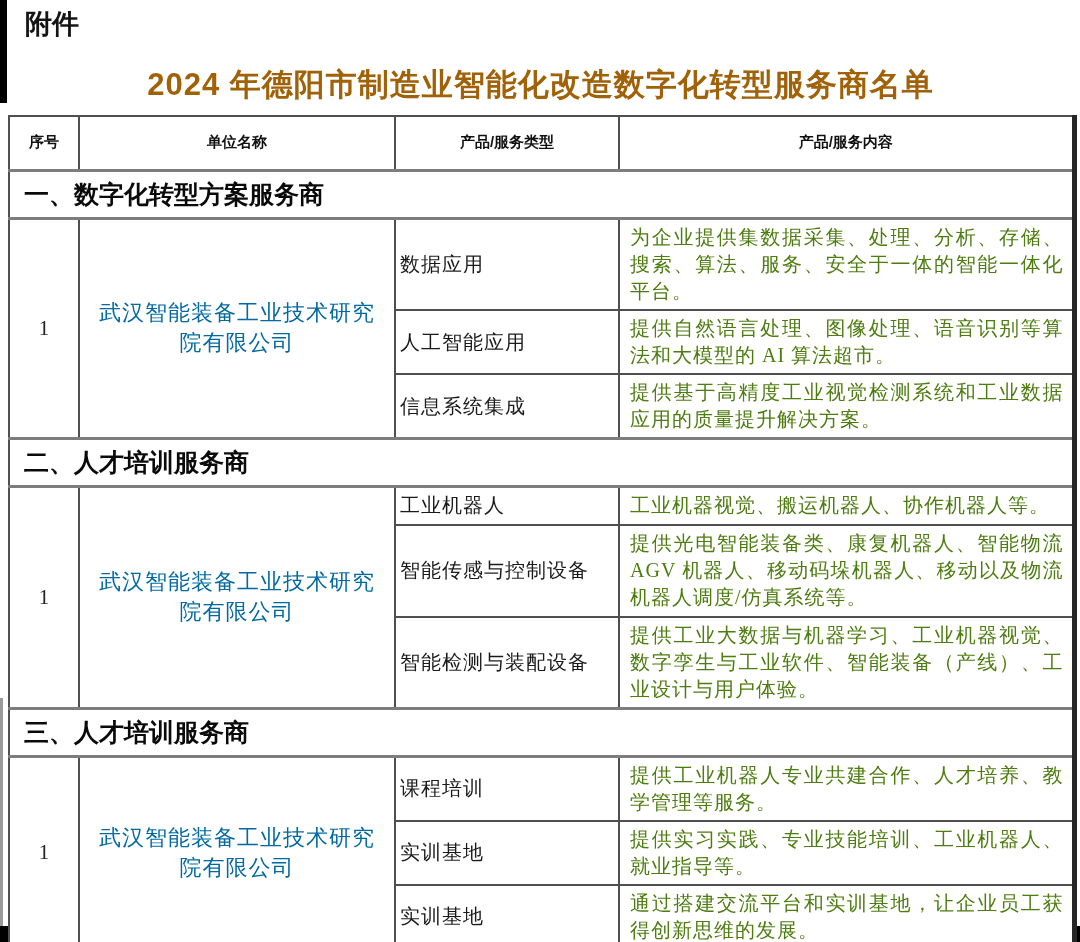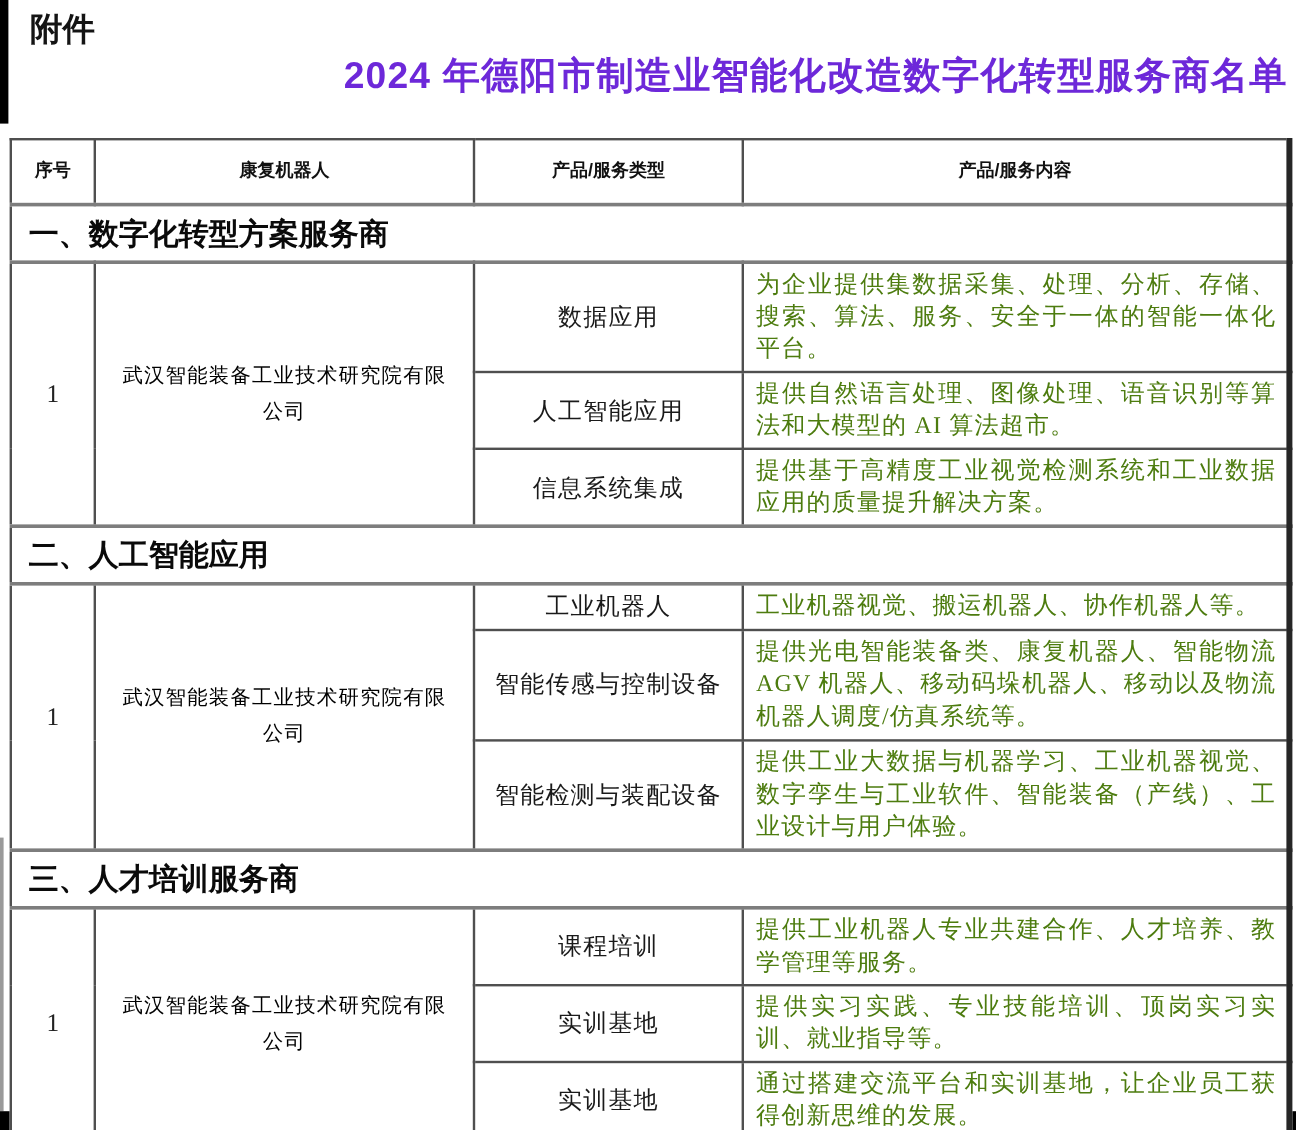--- a/index.html
+++ b/index.html
@@ -10,22 +10,22 @@
     color:#1c1c1c;
   }
   .edge-bar-left{position:absolute;left:0;top:0;width:7px;height:103px;background:#000;}
   .edge-bar-bottom{position:absolute;left:0;top:926px;width:1080px;height:16px;background:#000;}
   .edge-strip-left{position:absolute;left:0;top:698px;width:3px;height:228px;background:#9a9a9a;}
   .attachment{
     position:absolute;left:25px;top:6px;
     font-size:27px;font-weight:700;color:#141414;
   }
   .doc-title{
-    position:absolute;left:8px;top:42px;width:1065px;
-    text-align:right;font-size:31px;font-weight:700;color:#6d28d9;
+    position:absolute;left:8px;top:64px;width:1065px;
+    text-align:center;font-size:31px;font-weight:700;color:#a16207;
     letter-spacing:1px;
   }
   table.main{
     position:absolute;left:8px;top:115px;width:1065px;
     border-collapse:collapse;table-layout:fixed;
     background:#fff;
   }
   table.main{border:2px solid #4f4f4f;border-right:5px solid #262626;}
   td,th{border:2px solid #4f4f4f;vertical-align:middle;overflow:hidden;}
   th{
@@ -39,25 +39,25 @@
     font-size:25px;font-weight:700;color:#0a0a0a;
     padding-left:14px;text-align:left;
     font-family:"Liberation Sans",sans-serif;
   }
   .c-no{
     text-align:center;font-family:"Liberation Serif",serif;
     font-size:21px;color:#222;
   }
   .c-company{
     text-align:center;font-family:"Liberation Serif",serif;
-    font-size:17px;line-height:30px;color:#000000;
+    font-size:22px;line-height:30px;color:#0369a1;
     padding:2px 14px;letter-spacing:1px;
   }
   .c-type{
-    text-align:center;font-family:"Liberation Serif",serif;
+    text-align:left;font-family:"Liberation Serif",serif;
     font-size:20px;color:#1a1a1a;letter-spacing:1px;padding:2px 4px;
   }
   .c-content{
     font-family:Liberation Serif, serif;
     font-size:20px;line-height:27px;color:#4d7c0f;
     text-align:justify;padding:4px 8px 4px 10px;letter-spacing:1px;
   }
   col.w-no{width:70px;}
   col.w-company{width:316px;}
   col.w-type{width:224px;}
@@ -79,21 +79,21 @@
 <table class="main">
   <colgroup>
     <col class="w-no">
       <col class="w-company">
       <col class="w-type">
       <col class="w-content">
   </colgroup>
   <tbody>
     <tr class="head-row">
       <th>序号</th>
-      <th>康复机器人</th>
+      <th>单位名称</th>
       <th>产品/服务类型</th>
       <th>产品/服务内容</th>
     </tr>
 
     <tr class="section-row">
       <td colspan="4">一、数字化转型方案服务商</td>
     </tr>
     <tr class="r-s1a">
       <td class="c-no" rowspan="3">1</td>
       <td class="c-company" rowspan="3">武汉智能装备工业技术研究院有限公司</td>
@@ -103,21 +103,21 @@
     <tr class="r-s1b">
       <td class="c-type">人工智能应用</td>
       <td class="c-content">提供自然语言处理、图像处理、语音识别等算法和大模型的 AI 算法超市。</td>
     </tr>
     <tr class="r-s1c">
       <td class="c-type">信息系统集成</td>
       <td class="c-content">提供基于高精度工业视觉检测系统和工业数据应用的质量提升解决方案。</td>
     </tr>
 
     <tr class="section-row">
-      <td colspan="4">二、人工智能应用</td>
+      <td colspan="4">二、人才培训服务商</td>
     </tr>
     <tr class="r-s2a">
       <td class="c-no" rowspan="3">1</td>
       <td class="c-company" rowspan="3">武汉智能装备工业技术研究院有限公司</td>
       <td class="c-type">工业机器人</td>
       <td class="c-content">工业机器视觉、搬运机器人、协作机器人等。</td>
     </tr>
     <tr class="r-s2b">
       <td class="c-type">智能传感与控制设备</td>
       <td class="c-content">提供光电智能装备类、康复机器人、智能物流 AGV 机器人、移动码垛机器人、移动以及物流机器人调度/仿真系统等。</td>
@@ -131,20 +131,20 @@
       <td colspan="4">三、人才培训服务商</td>
     </tr>
     <tr class="r-s3a">
       <td class="c-no" rowspan="3">1</td>
       <td class="c-company" rowspan="3">武汉智能装备工业技术研究院有限公司</td>
       <td class="c-type">课程培训</td>
       <td class="c-content">提供工业机器人专业共建合作、人才培养、教学管理等服务。</td>
     </tr>
     <tr class="r-s3b">
       <td class="c-type">实训基地</td>
-      <td class="c-content">提供实习实践、专业技能培训、顶岗实习实训、就业指导等。</td>
+      <td class="c-content">提供实习实践、专业技能培训、工业机器人、就业指导等。</td>
     </tr>
     <tr class="r-s3c">
       <td class="c-type">实训基地</td>
       <td class="c-content">通过搭建交流平台和实训基地，让企业员工获得创新思维的发展。</td>
     </tr>
   </tbody>
 </table>
 
 </body></html>

